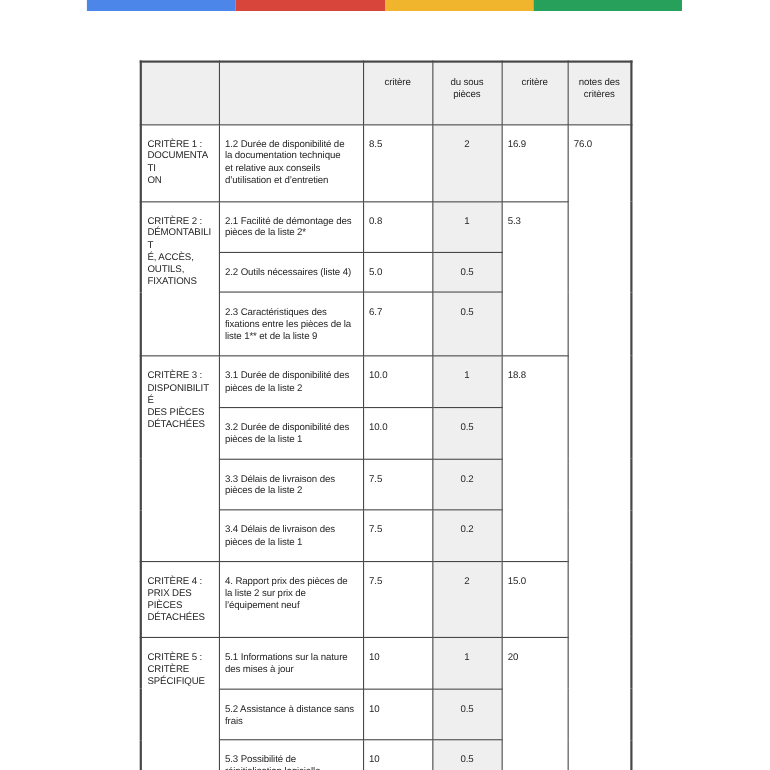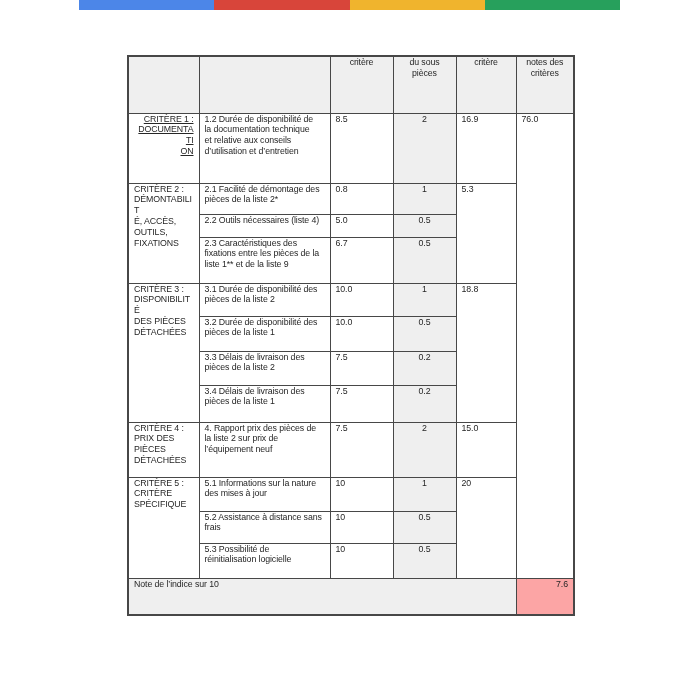--- a/index.html
+++ b/index.html
@@ -32,39 +32,39 @@
     left: 127px;
     top: 55px;
     width: 446px;
     border-collapse: collapse;
     table-layout: fixed;
     border: 2px solid #474747;
   }
   table.criteria td, table.criteria th {
     border: 1.5px solid #474747;
     vertical-align: top;
-    padding: 0 5px;
+    padding: 12px 5px;
     font-size: 8.8px;
     line-height: 1.24;
     color: #262626;
     font-weight: normal;
     white-space: pre-line;
     overflow: hidden;
     letter-spacing: -0.1px;
     word-wrap: break-word;
     overflow-wrap: break-word;
   }
   .hdr {
     background: #efefef;
     font-weight: bold;
     text-align: center;
     font-size: 9px;
   }
   .sec-title { text-align: left; }
-  .sec-title.centered { text-align: right; text-decoration: underline; }
+  .sec-title.centered { text-align: left; }
   .num {
     font-weight: bold;
     font-size: 9px;
   }
   .weight {
     text-align: center;
     background: #efefef;
     font-weight: normal;
     font-size: 9px;
   }

